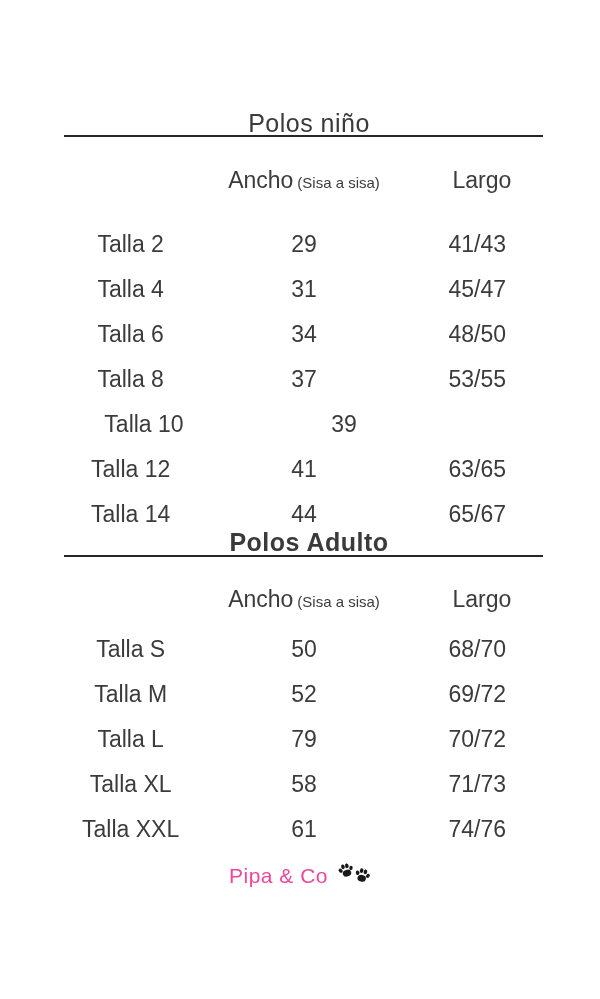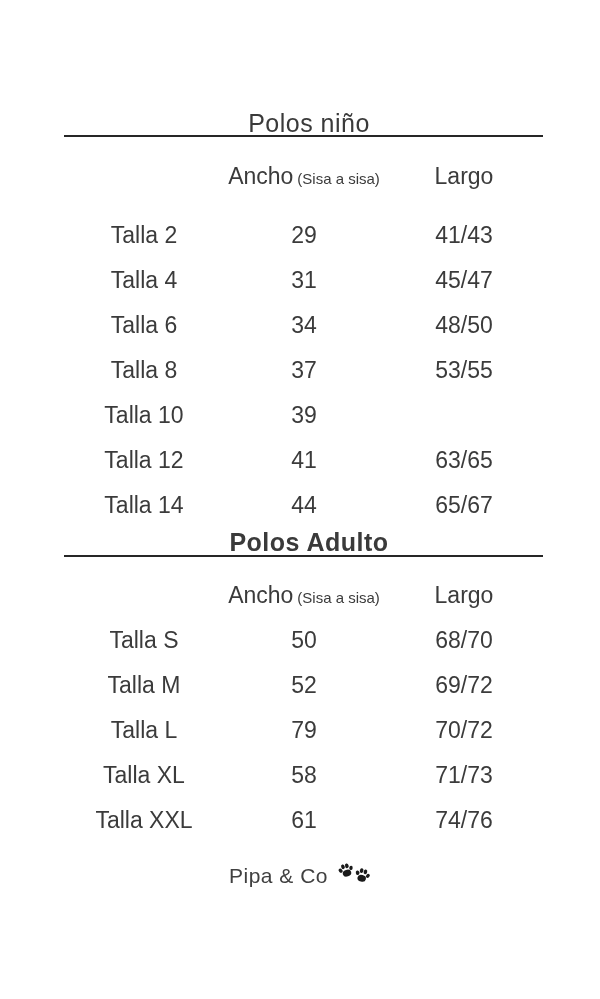--- a/index.html
+++ b/index.html
@@ -18,42 +18,42 @@
     font-size: 25px; line-height: 34px;
     letter-spacing: 0.5px;
     color: #3a3a3a;
   }
   .rule {
     position: absolute; left: 64px; width: 479px; height: 2px;
     background: #262626;
   }
 
   .hdr-row, .data-row {
-    display: flex; align-items: center;
+    display: flex; align-items: flex-end; gap: 40px;
   }
   .cols {
     position: absolute; left: 64px; width: 480px;
   }
   .cell {
     width: 160px; text-align: center;
     font-size: 23px;
     color: #3b3b3b;
     white-space: nowrap;
   }
   .hdr-row { height: 36px; }
   .data-row { height: 45px; }
 
   .hdr-main { font-size: 23px; }
   .hdr-note { font-size: 15px; margin-left: 4px; }
 
   .footer {
     position: absolute; left: 0; width: 600px; top: 858px; height: 36px;
     display: flex; align-items: center; justify-content: center;
     gap: 9px;
-    font-size: 21px; color: #404040;
+    font-size: 21px; color: #ec4899;
     letter-spacing: 0.5px;
   }
   .paws { display: inline-block; margin-top: -4px; }
 
   
   #title-1   { top: 106px; }
   #rule-1    { top: 135px; }
   #header-1  { top: 158px; }
   #rows-1    { top: 213px; }
   #title-2   { top: 525px; font-weight: bold; }

